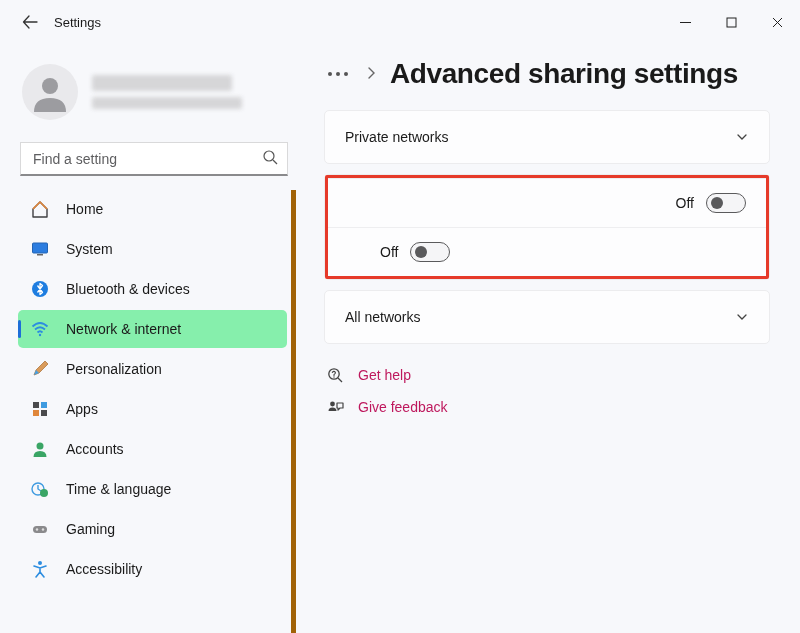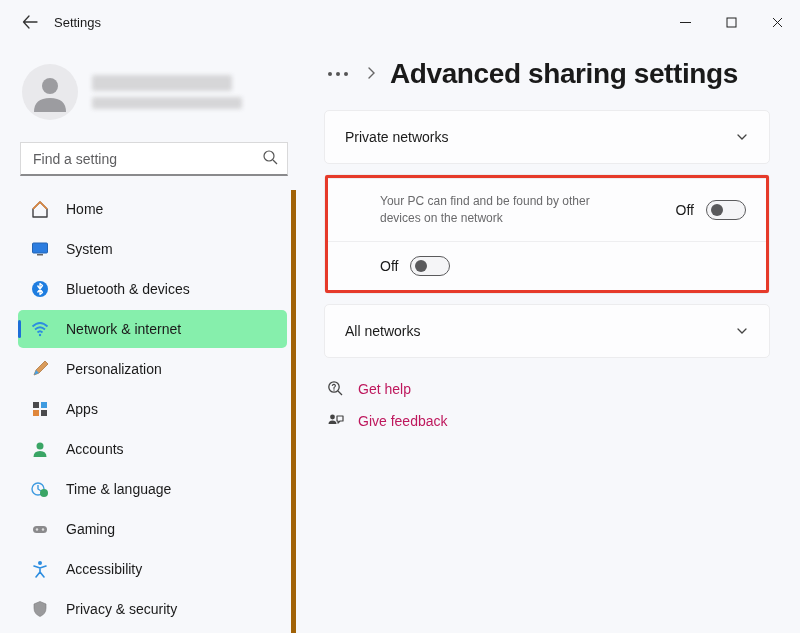--- a/index.html
+++ b/index.html
@@ -407,28 +407,20 @@
         </div>
         <div class="nav-item">
           <span class="nav-icon">
             <svg width="18" height="18" viewBox="0 0 18 18">
                 <circle cx="9" cy="3" r="2" fill="#2c8de0"></circle>
                 <path d="M3 6 L9 8 L15 6 M9 8 V12 M9 12 L5 17 M9 12 L13 17" stroke="#2c8de0" stroke-width="1.6" fill="none" stroke-linecap="round"></path>
               </svg>
           </span>
           <span>Accessibility</span>
         </div>
-        <div class="nav-item">
-          <span class="nav-icon">
-            <svg width="18" height="18" viewBox="0 0 18 18">
-                <path d="M9 1.5 L15 4 V8 Q15 14 9 16.5 Q3 14 3 8 V4 Z" fill="#9a9a9c" stroke="#7a7a7c" stroke-width="0.6"></path>
-              </svg>
-          </span>
-          <span>Privacy &amp; security</span>
-        </div>
       </div>
     </div>
 
     <div class="main">
       <div class="crumbs">
         <div class="crumb-ellipsis">
           <span></span>
             <span></span>
             <span></span>
         </div>
@@ -449,21 +441,20 @@
                 <path d="M3 5 L7 9 L11 5" stroke="#444" stroke-width="1.3" fill="none" stroke-linecap="round"></path>
               </svg>
           </span>
         </div>
       </div>
 
       <div class="card">
         <div class="sub-rows">
           <div class="sub-row">
             <div class="sub-text">
-              <div class="sub-desc">Your PC can find and be found by other devices on the network</div>
             </div>
             <div class="toggle-wrap">
               <span class="toggle-state">Off</span>
               <div class="toggle"></div>
             </div>
           </div>
           <div class="sub-row">
             <div class="toggle-wrap">
               <span class="toggle-state">Off</span>
               <div class="toggle"></div>

